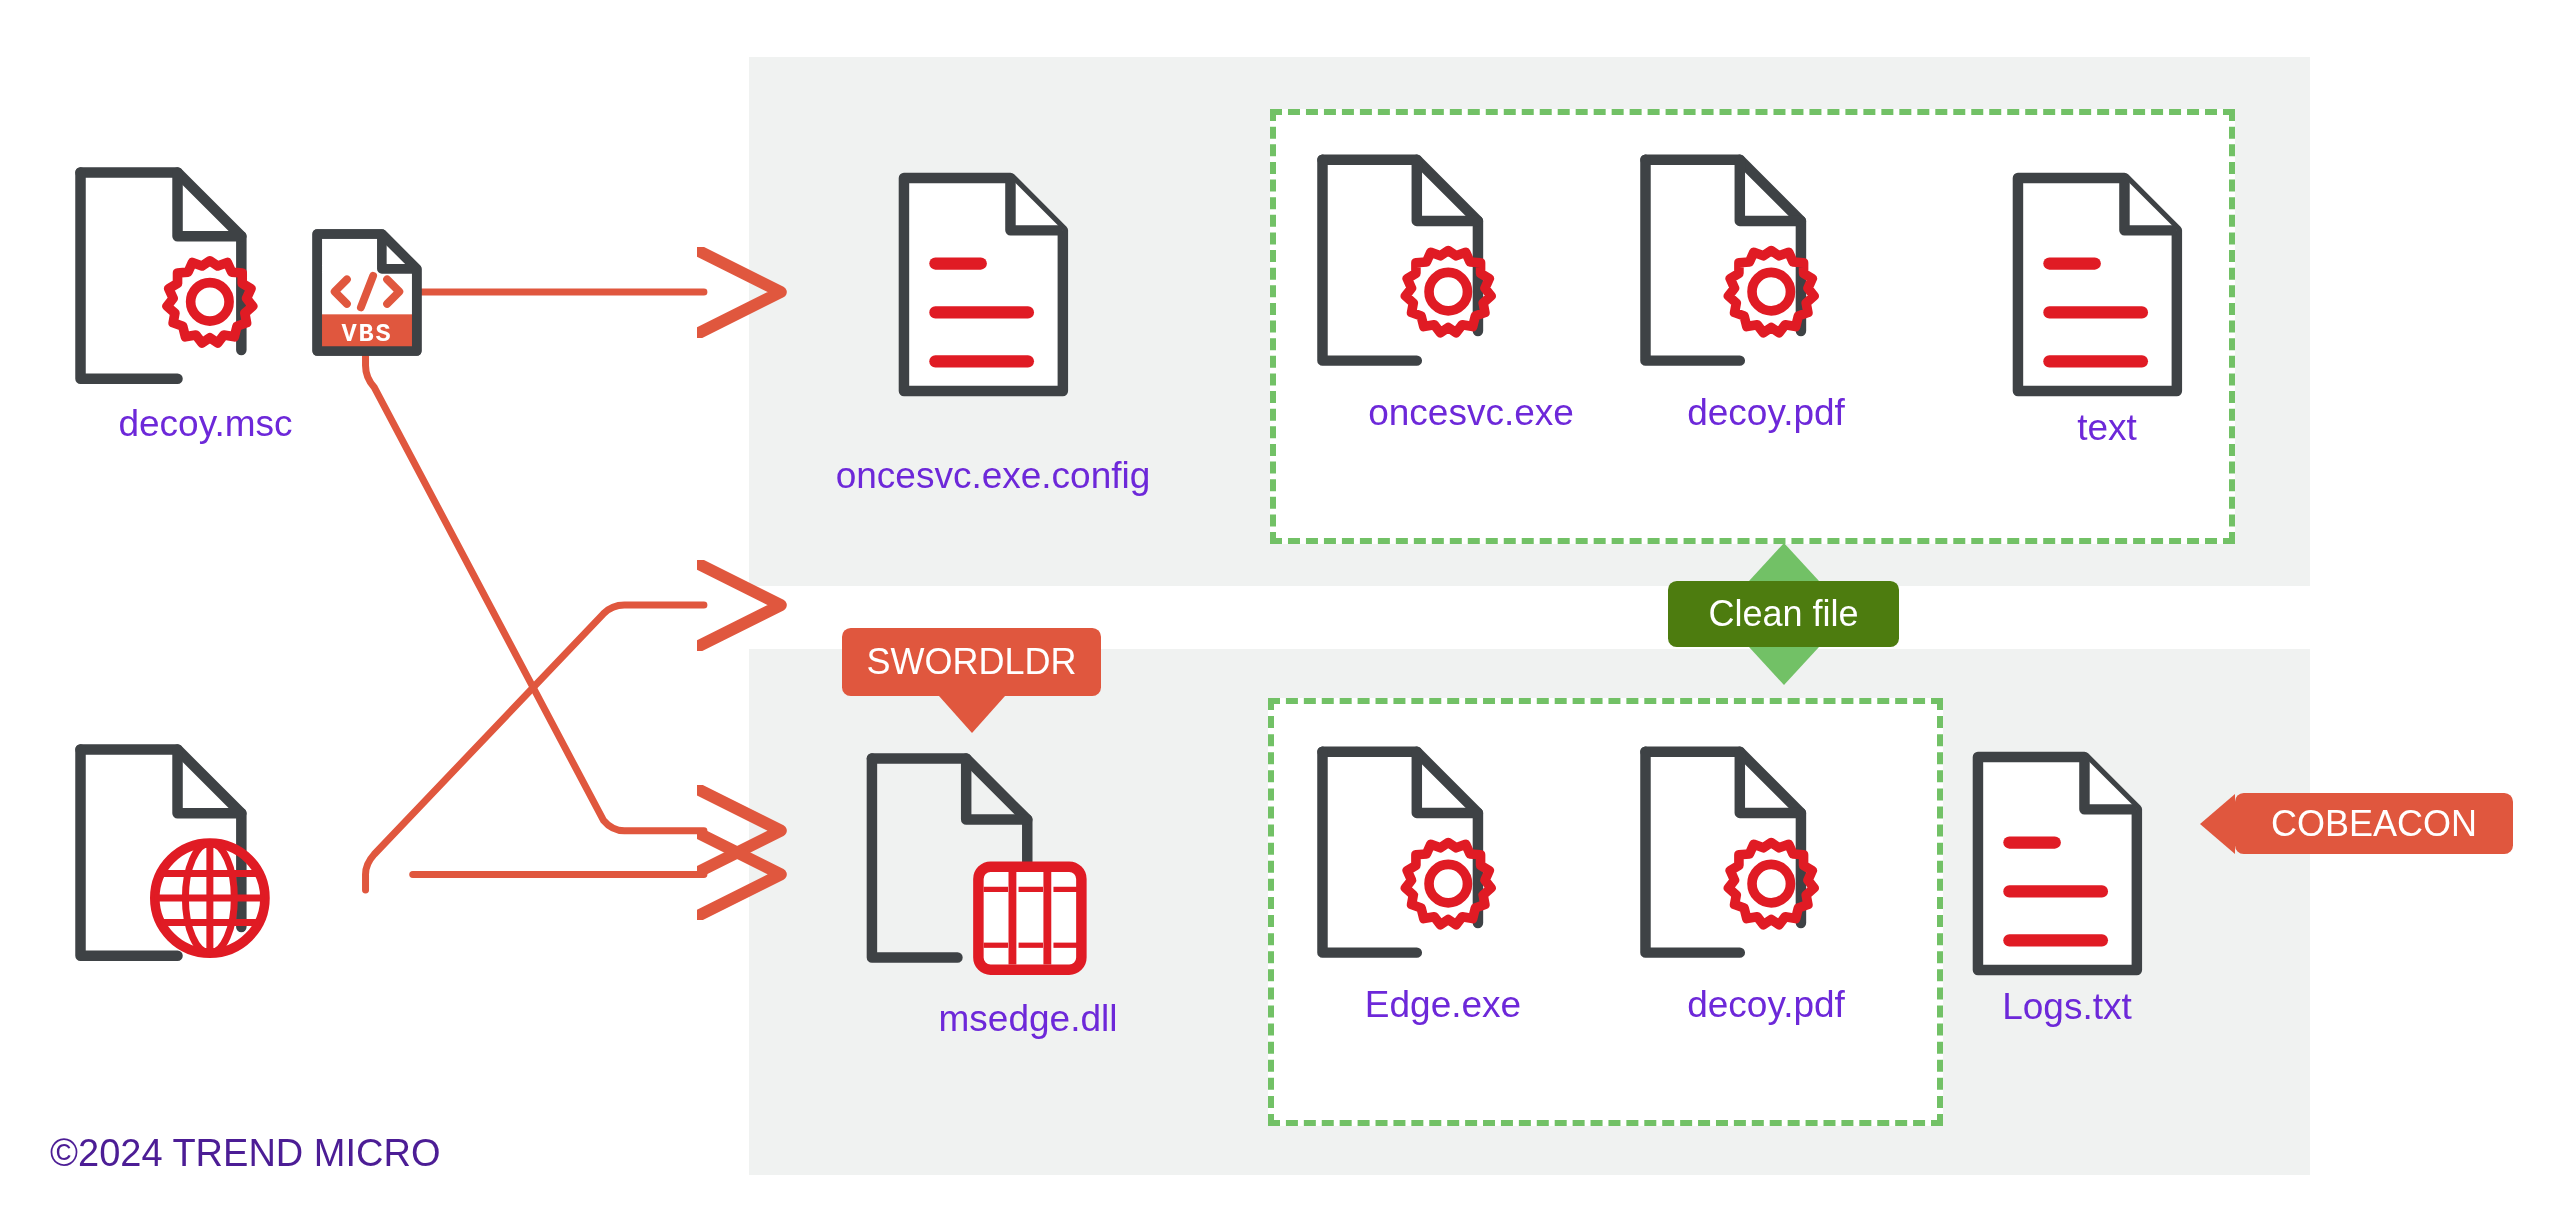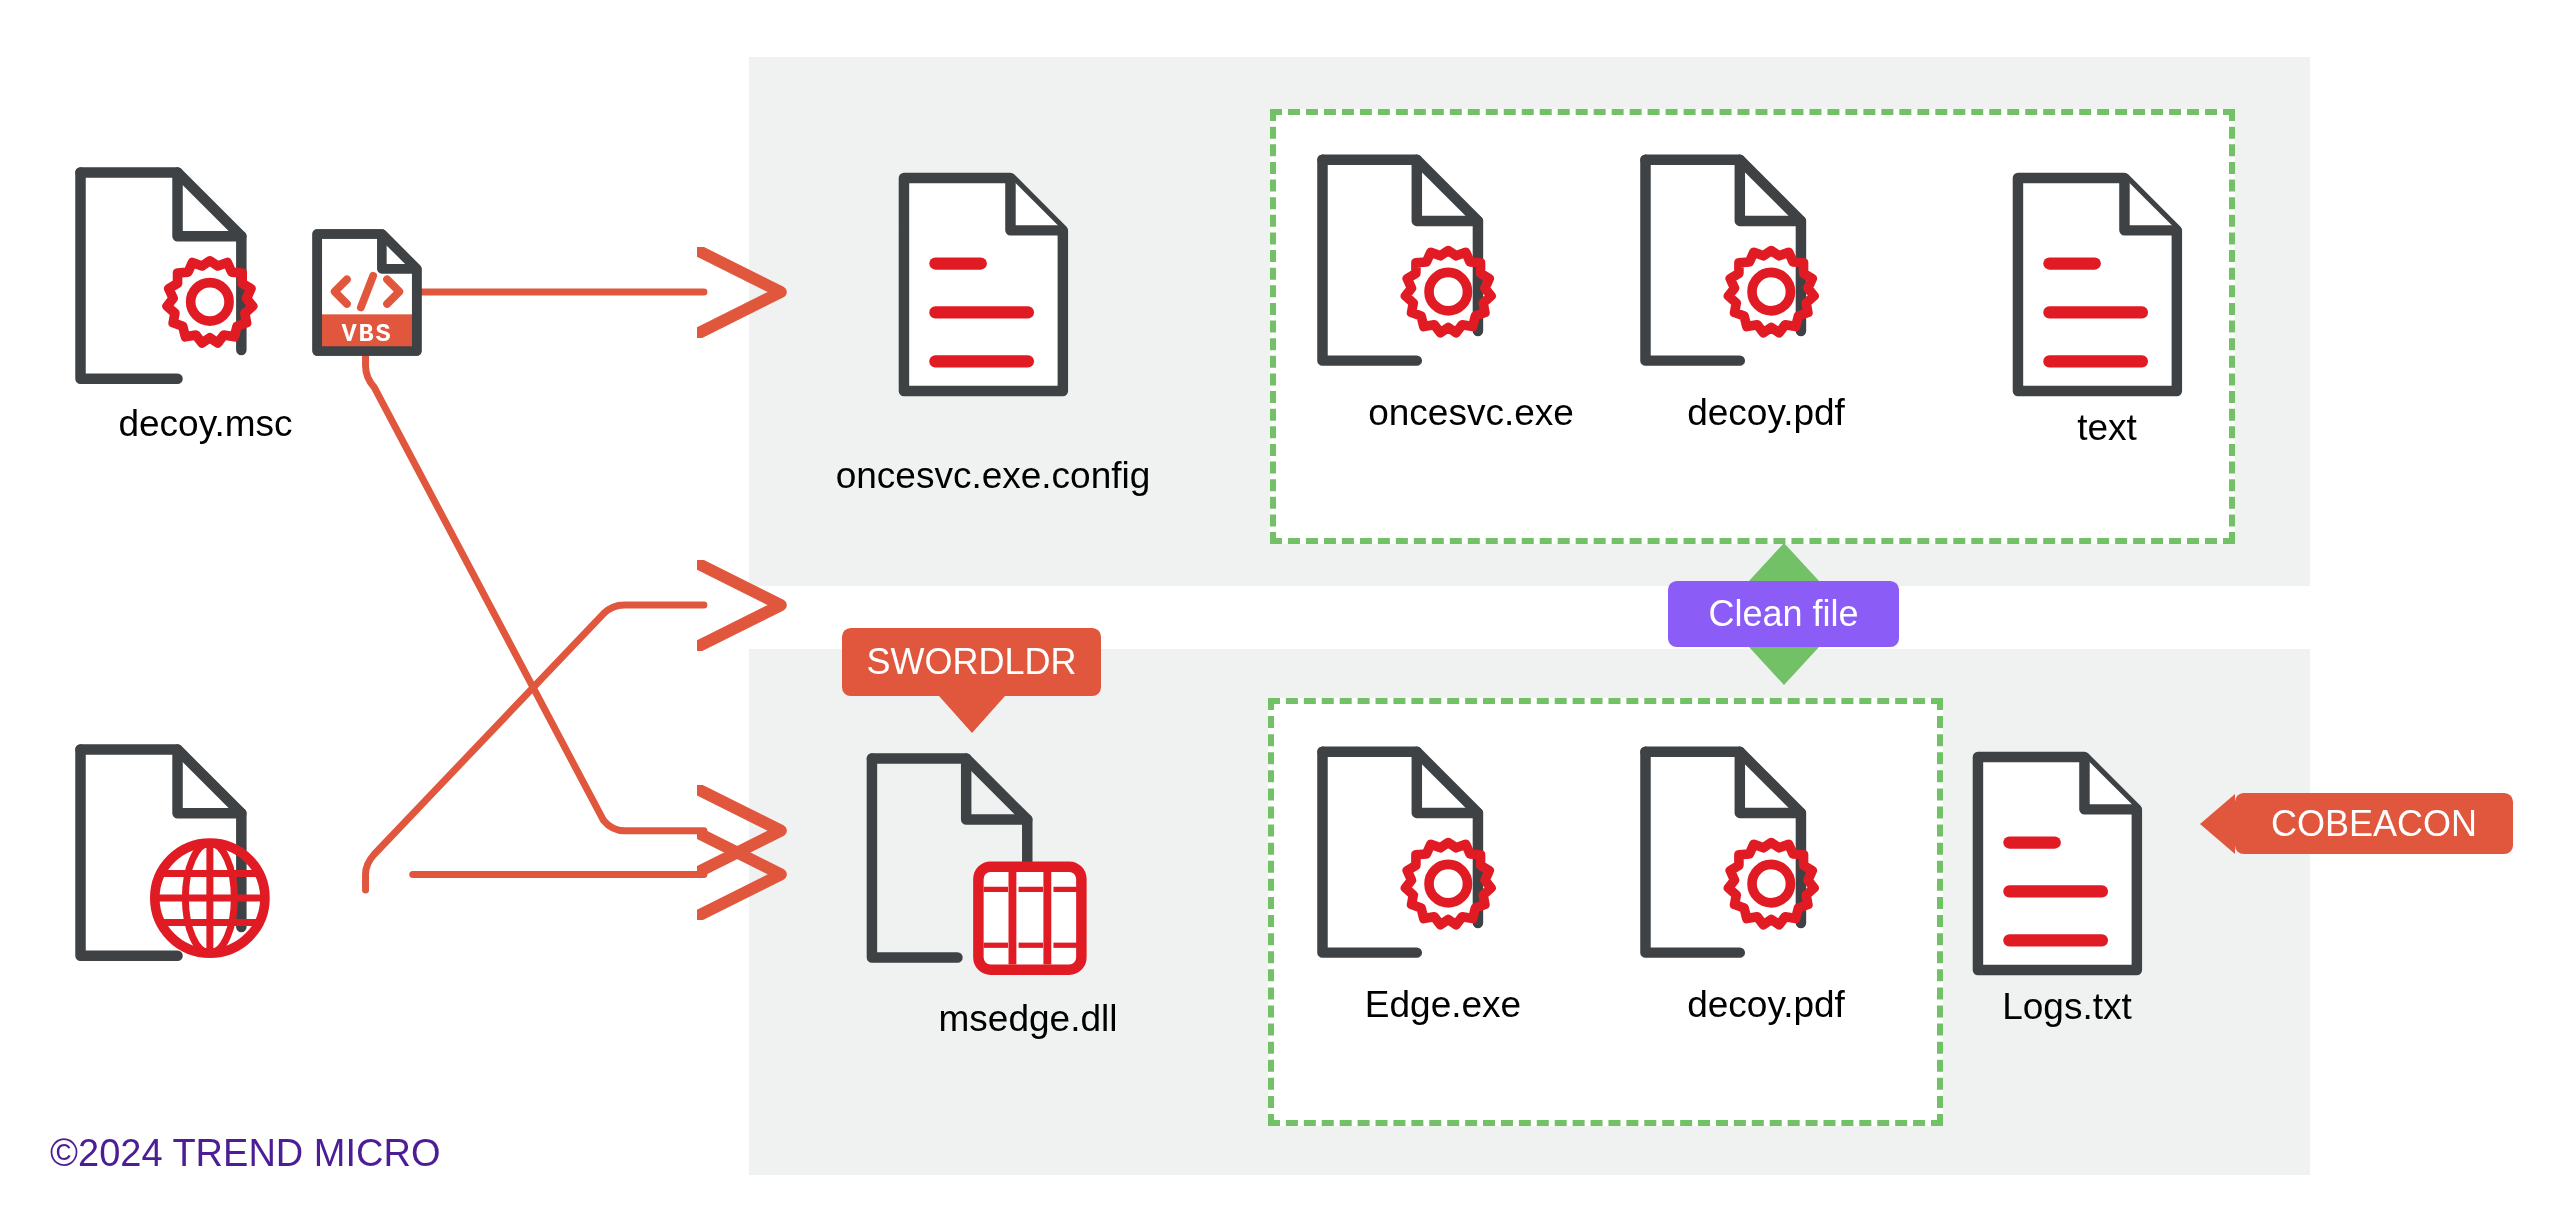--- a/index.html
+++ b/index.html
@@ -10,33 +10,33 @@
   .stage{position:absolute;inset:0;}
   .panel{position:absolute;background:#f0f2f1;}
   #panel-top{left:749px;top:57px;width:1561px;height:529px;}
   #panel-bottom{left:749px;top:649px;width:1561px;height:526px;}
   .dashbox{position:absolute;border:6.1px dashed #72c166;background:#ffffff;box-sizing:border-box;}
   #dash-top{left:1270px;top:109px;width:965px;height:435px;}
   #dash-bottom{left:1268px;top:698px;width:675px;height:428px;}
 
   .node{position:absolute;text-align:center;}
   .node .caption{
-    color:#000000;font-size:37px;line-height:1;white-space:nowrap;
+    color:#6d28d9;font-size:37px;line-height:1;white-space:nowrap;
     position:absolute;left:50%;transform:translateX(-50%);
   }
   .glyph{position:relative;}
 
   .svgholder{position:absolute;left:0;top:0;}
 
   .badge{
     position:absolute;color:#ffffff;font-size:36px;line-height:1;
     display:flex;align-items:center;justify-content:center;white-space:nowrap;
   }
   .badge-red{background:#e0573e;border-radius:8.7px;}
-  .badge-green{background:#8b5cf6;border-radius:8.7px;text-align:center;}
+  .badge-green{background:#4d7c0f;border-radius:8.7px;text-align:center;}
   .tail{position:absolute;width:0;height:0;}
 
   #swordldr{left:842px;top:628px;width:259px;height:68px;}
   #swordldr .tail{
     left:50%;margin-left:-33px;top:68px;
     border-left:33px solid transparent;border-right:33px solid transparent;
     border-top:37px solid #e0573e;
   }
   #cleanfile{left:1668px;top:581px;width:231px;height:66px;}
   #cleanfile .tail-up{

